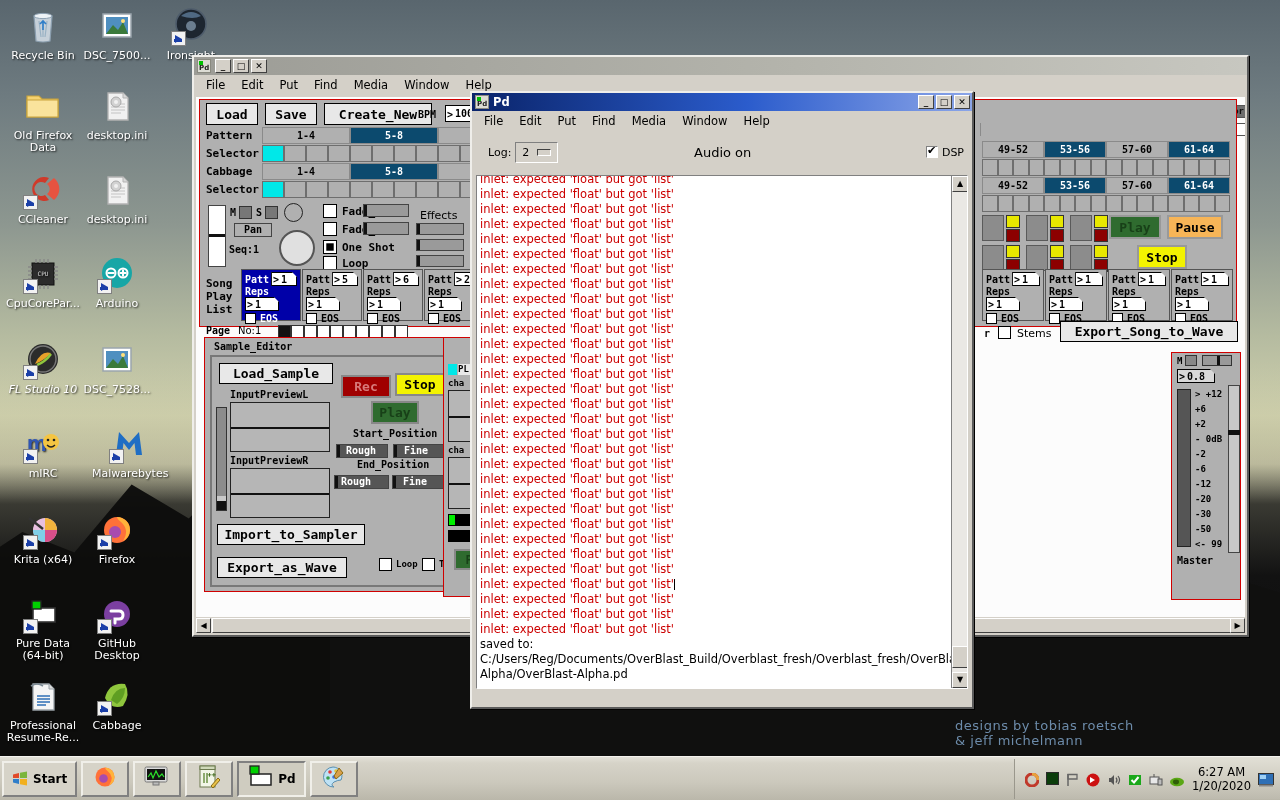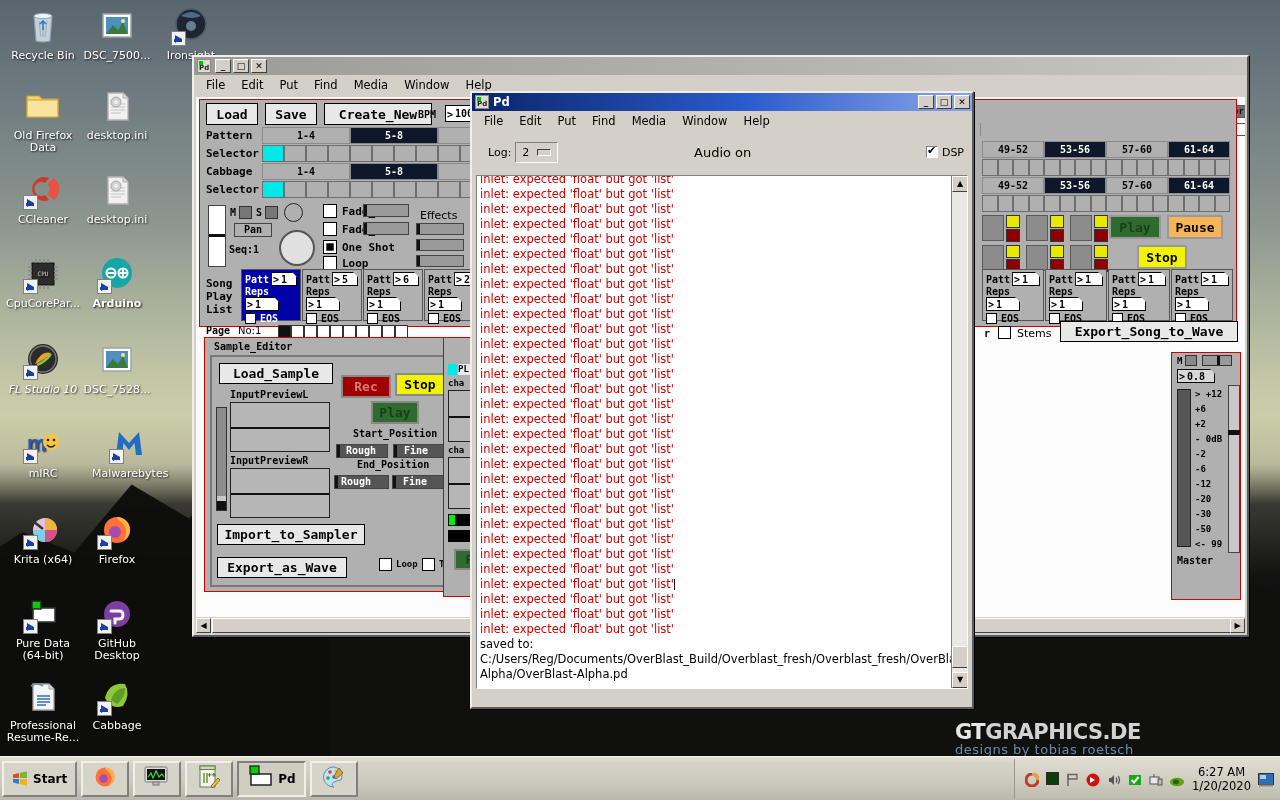--- a/index.html
+++ b/index.html
@@ -200,21 +200,21 @@
   .plabel {
     font-family:"DejaVu Sans Mono", monospace; font-weight:bold;
     color:#000; font-size:11px; white-space:nowrap;
   }
   .seg {
     background:#b0b0b0; border:1px solid #8a8a8a;
     font-family:"DejaVu Sans Mono", monospace; font-weight:bold;
     font-size:10px; display:flex; align-items:center; justify-content:center;
     color:#000;
   }
-  .seg.dark { background:#0f172a; color:#fff; }
+  .seg.dark { background:#0c4a6e; color:#fff; }
   .cell { background:#b0b0b0; border:1px solid #6e6e6e; }
   .cell.cyan { background:#00e8e8; }
   .numbox {
     background:#fff; border:1px solid #000;
     font-family:"DejaVu Sans Mono", monospace; font-weight:bold; font-size:10px;
     color:#000; position:relative; padding-left:9px; display:flex; align-items:center;
     clip-path: polygon(0 0, calc(100% - 5px) 0, 100% 5px, 100% 100%, 0 100%);
   }
   .numbox:before{
     content:">"; position:absolute; left:1px; top:50%; transform:translateY(-50%);
@@ -347,21 +347,21 @@
       <div class="dicon" style="left: 6px; top: 254px;">
         <span class="glyph"><svg width="40" height="40" viewBox="0 0 40 40">
             <rect x="9" y="9" width="22" height="22" fill="#2b2b2b" stroke="#111"></rect>
             <g stroke="#888" stroke-width="1.4">
               <path d="M13 9 V5 M17 9 V5 M21 9 V5 M25 9 V5 M13 31 V35 M17 31 V35 M21 31 V35 M25 31 V35 M9 13 H5 M9 17 H5 M9 21 H5 M9 25 H5 M31 13 H35 M31 17 H35 M31 21 H35 M31 25 H35"></path>
             </g>
             <text x="20" y="22" font-size="6" fill="#ddd" text-anchor="middle" font-family="monospace">CPU</text>
           </svg><span class="shortcut-arrow"></span></span>
         <span class="lbl">CpuCorePar...</span>
       </div>
-      <div class="dicon" style="left: 80px; top: 254px; font-weight: bold;">
+      <div class="dicon" style="left: 80px; top: 254px;">
         <span class="glyph"><svg width="40" height="40" viewBox="0 0 40 40">
             <circle cx="20" cy="19" r="15" fill="#17a6a6"></circle>
             <g stroke="#fff" stroke-width="2" fill="none">
               <circle cx="14" cy="19" r="4.5"></circle>
               <circle cx="26" cy="19" r="4.5"></circle>
               <path d="M10.5 19 H17.5 M22.5 19 H29.5 M26 15.5 V22.5"></path>
             </g>
           </svg><span class="shortcut-arrow"></span></span>
         <span class="lbl">Arduino</span>
       </div>
@@ -445,21 +445,20 @@
       <div class="dicon" style="left: 80px; top: 676px;">
         <span class="glyph"><svg width="40" height="40" viewBox="0 0 40 40">
             <path d="M8 22 Q12 6 28 8 Q34 18 26 30 Q14 34 8 22Z" fill="#8fc63d"></path>
             <path d="M14 24 Q18 12 28 12 Q28 22 20 28Z" fill="#5f9e22"></path>
           </svg><span class="shortcut-arrow"></span></span>
         <span class="lbl">Cabbage</span>
       </div>
     </div>
 
   <div id="watermark">
-    <div id="wm-main"><b>GT</b><span>GRAPHICS.DE</span></div>
     <div id="wm-sub">designs by tobias roetsch &amp; jeff michelmann</div>
   </div>
 
   <div class="win" id="patchwin">
     <div class="titlebar inactive">
       <div class="tb-icon">
           <span>Pd</span>
         </div>
       <div class="tb-btns">
         <div class="tb-btn">_</div>

